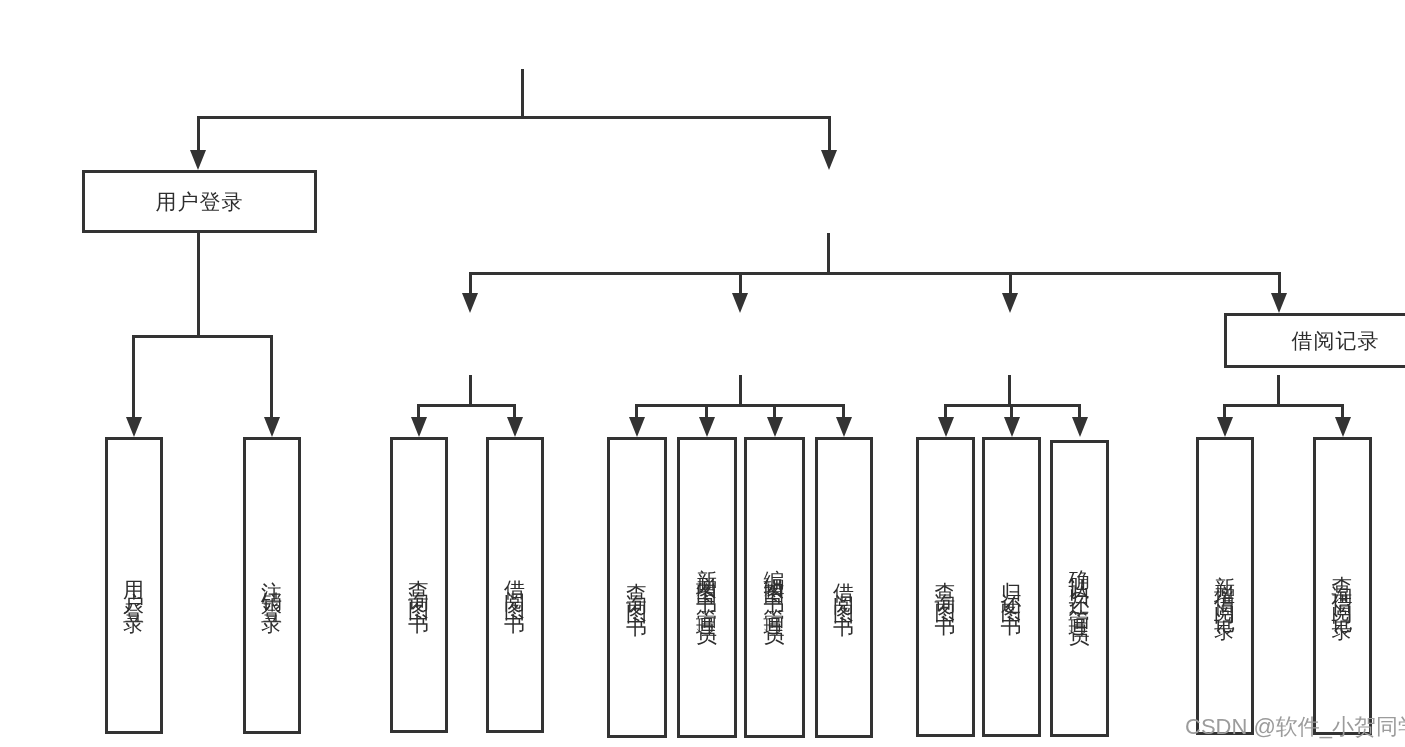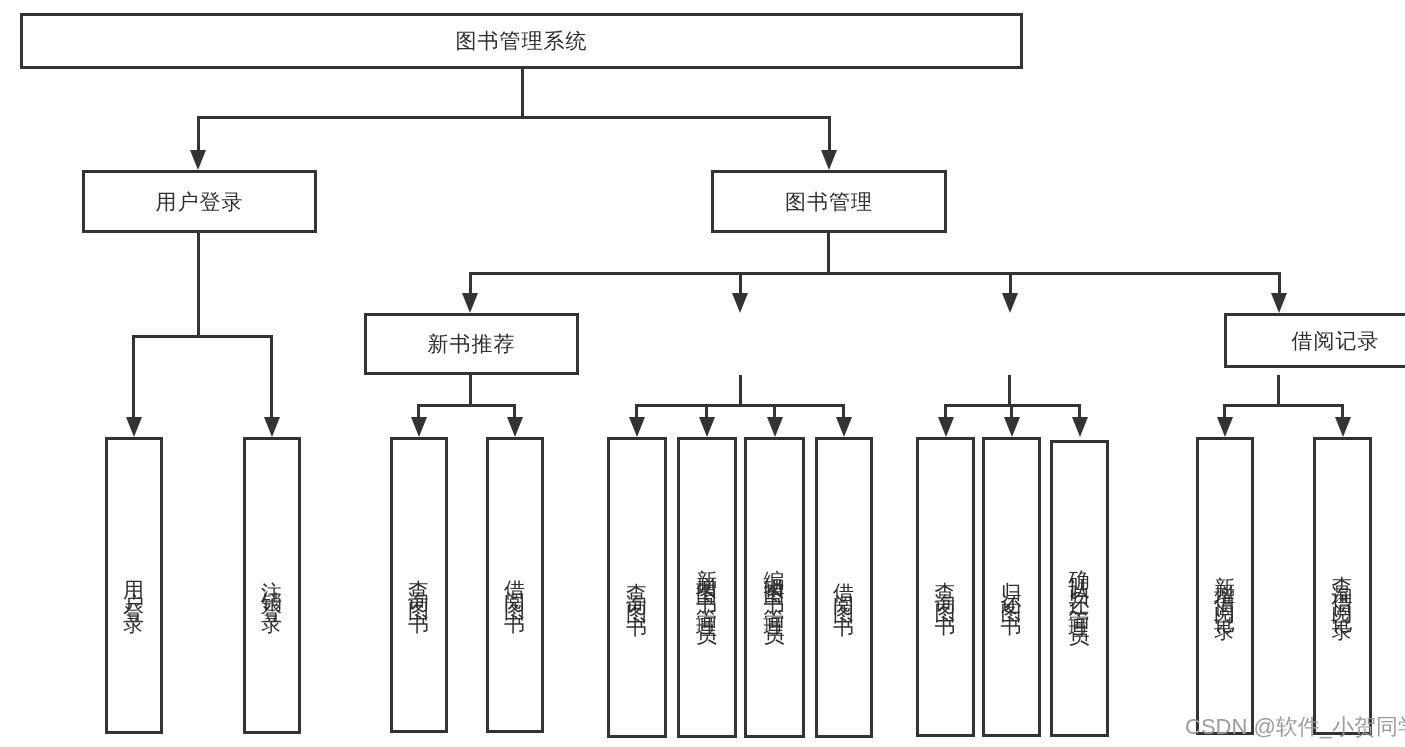--- a/index.html
+++ b/index.html
@@ -46,59 +46,50 @@
     color:#9c9c9c;
     text-align:right;
     white-space:nowrap;
   }
 </style>
 </head>
 <body>
 
 <div id="canvas">
 
-  <div class="box" style="left:20px;top:13px;width:1003px;height:56px;">
-    <span>图书管理系统</span>
-  </div>
 
   <div class="l" style="left:521px;top:69px;width:3px;height:50px;"></div>
   <div class="l" style="left:197px;top:116px;width:634px;height:3px;"></div>
   <div class="l" style="left:197px;top:116px;width:3px;height:36px;"></div>
   <div class="ar" style="left:190px;top:150px;"></div>
   <div class="l" style="left:828px;top:116px;width:3px;height:36px;"></div>
   <div class="ar" style="left:821px;top:150px;"></div>
 
   <div class="box" style="left:82px;top:170px;width:235px;height:63px;">
     <span>用户登录</span>
-  </div>
-  <div class="box" style="left:711px;top:170px;width:236px;height:63px;">
-    <span>图书管理</span>
   </div>
 
   <div class="l" style="left:197px;top:233px;width:3px;height:105px;"></div>
   <div class="l" style="left:132px;top:335px;width:141px;height:3px;"></div>
   <div class="l" style="left:132px;top:335px;width:3px;height:84px;"></div>
   <div class="ar" style="left:126px;top:417px;"></div>
   <div class="l" style="left:270px;top:335px;width:3px;height:84px;"></div>
   <div class="ar" style="left:264px;top:417px;"></div>
 
   <div class="l" style="left:827px;top:233px;width:3px;height:42px;"></div>
   <div class="l" style="left:469px;top:272px;width:812px;height:3px;"></div>
   <div class="l" style="left:469px;top:272px;width:3px;height:23px;"></div>
   <div class="ar" style="left:462px;top:293px;"></div>
   <div class="l" style="left:739px;top:272px;width:3px;height:23px;"></div>
   <div class="ar" style="left:732px;top:293px;"></div>
   <div class="l" style="left:1009px;top:272px;width:3px;height:23px;"></div>
   <div class="ar" style="left:1002px;top:293px;"></div>
   <div class="l" style="left:1278px;top:272px;width:3px;height:23px;"></div>
   <div class="ar" style="left:1271px;top:293px;"></div>
 
-  <div class="box" style="left:364px;top:313px;width:215px;height:62px;">
-    <span>新书推荐</span>
-  </div>
   <div class="box" style="left:1224px;top:313px;width:214px;height:55px;padding-left:9px;">
     <span>借阅记录</span>
   </div>
 
   <div class="l" style="left:469px;top:375px;width:3px;height:32px;"></div>
   <div class="l" style="left:417px;top:404px;width:99px;height:3px;"></div>
   <div class="l" style="left:417px;top:404px;width:3px;height:15px;"></div>
   <div class="ar" style="left:411px;top:417px;"></div>
   <div class="l" style="left:513px;top:404px;width:3px;height:15px;"></div>
   <div class="ar" style="left:507px;top:417px;"></div>

